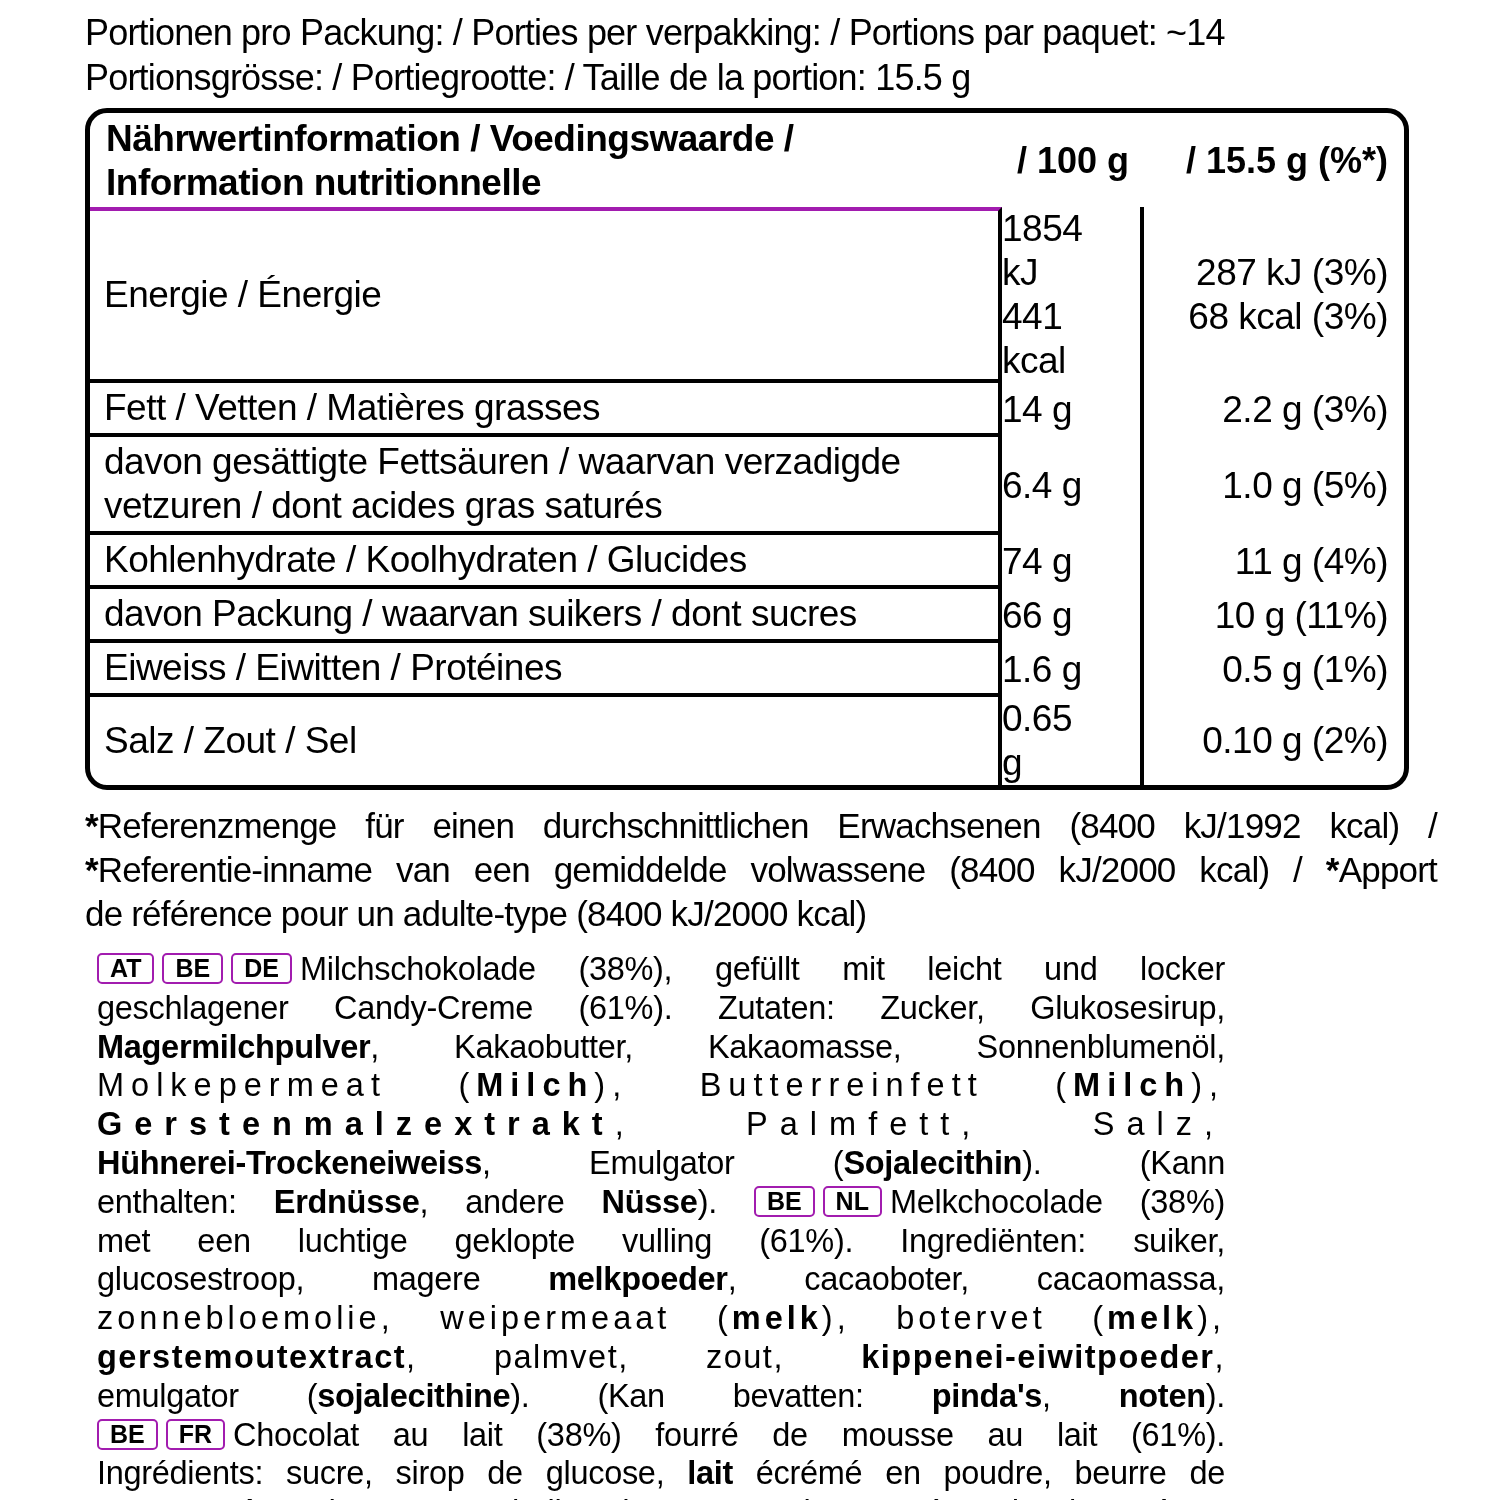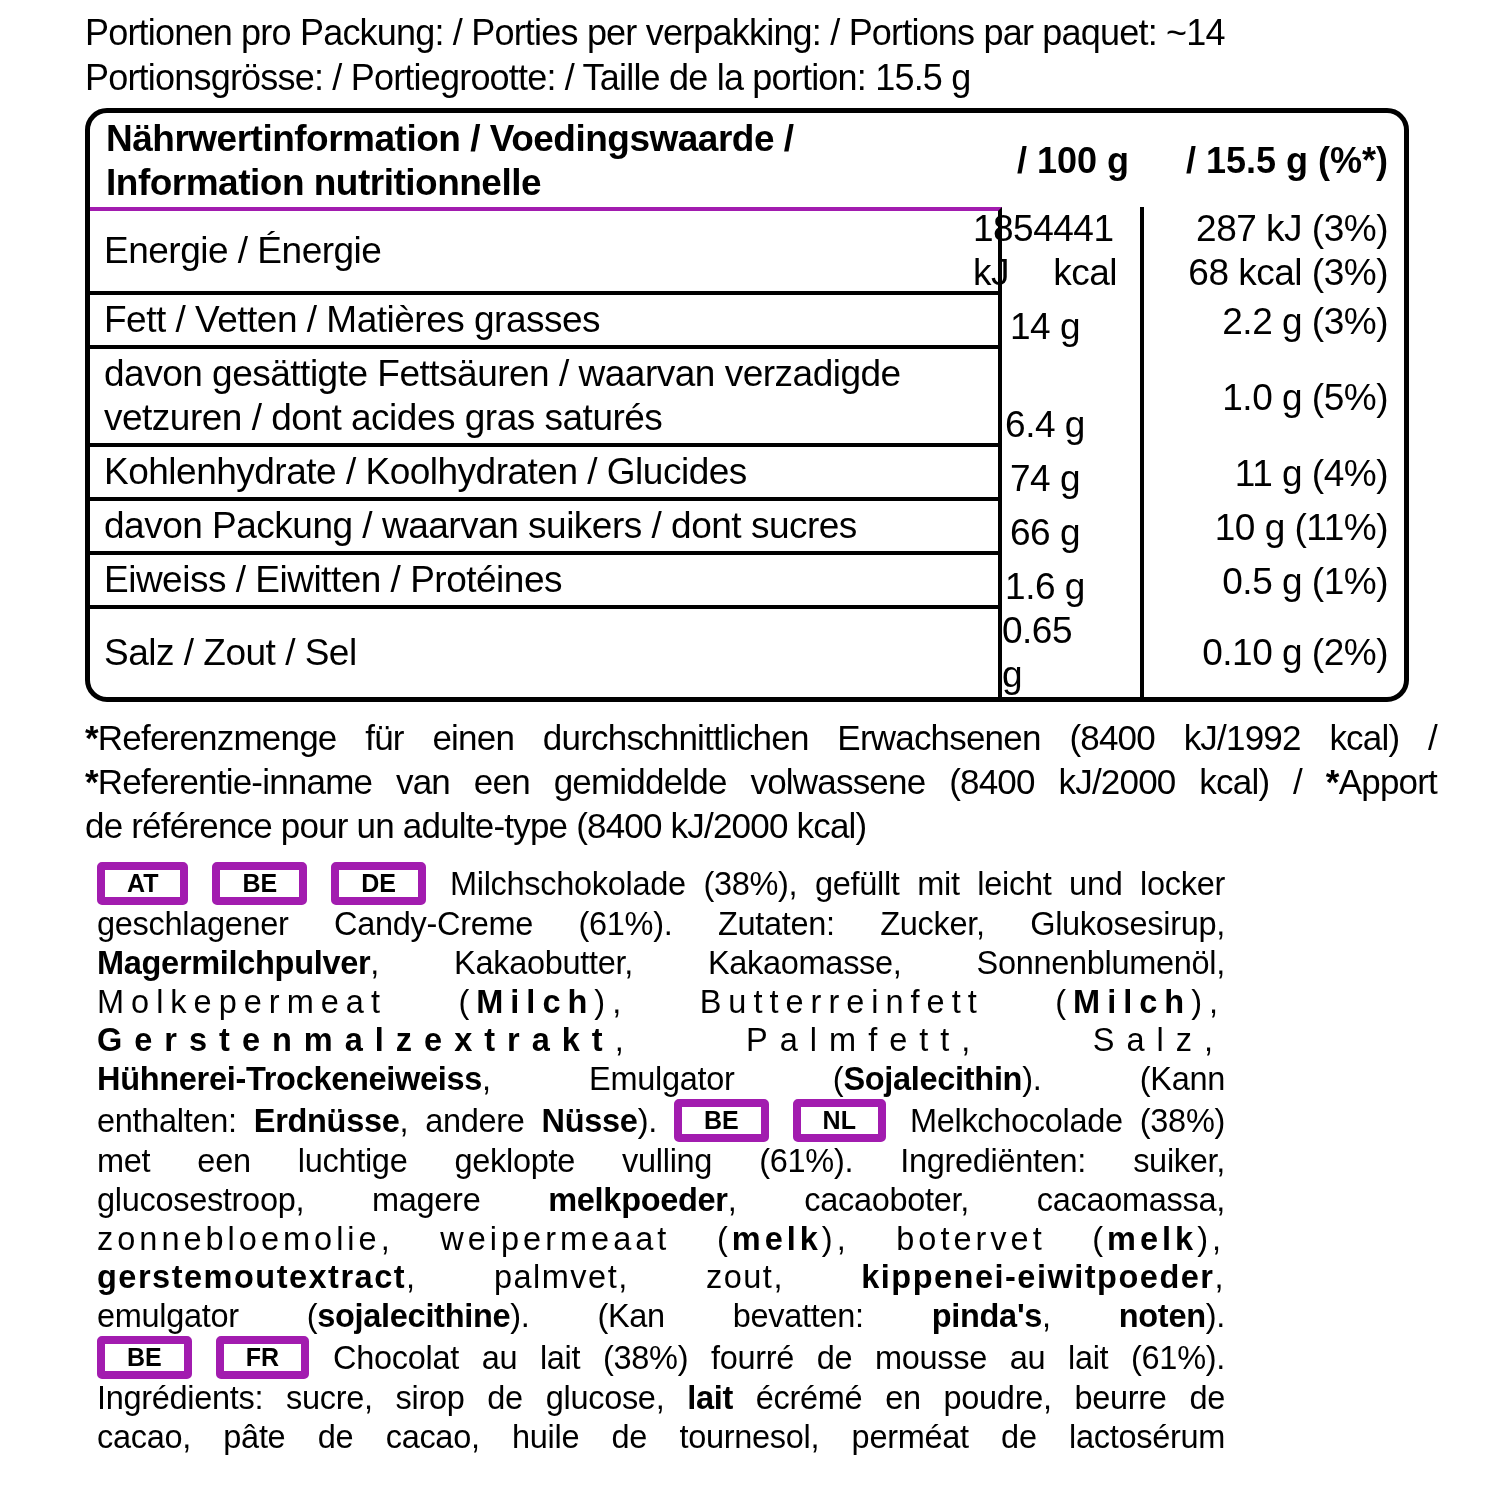--- a/index.html
+++ b/index.html
@@ -42,21 +42,21 @@
     padding: 3px 14px;
     display: flex; align-items: center;
     font-size: 37px; line-height: 44px; letter-spacing: -0.5px;
     min-height: 52px;
   }
   .c-label.row-first { border-top: 4px solid #a21caf; }
   .c-label.row-last  { border-bottom: none; min-height: 46px; }
   .c-v1 {
     box-sizing: border-box;
     border-right: 4px solid #000;
-    display: flex; flex-direction: row; justify-content: center; align-items: flex-end;
+    display: flex; flex-direction: column; justify-content: center; align-items: flex-start;
     padding-right: 52px;
     font-size: 37px; line-height: 44px; letter-spacing: -0.5px;
   }
   .c-v2 {
     display: flex; flex-direction: column; justify-content: center; align-items: flex-end;
     padding-right: 16px;
     font-size: 37px; line-height: 44px; letter-spacing: -0.5px;
     white-space: nowrap;
   }
 
@@ -64,27 +64,27 @@
   .refnote { width: 1352px; margin-top: 14px; font-size: 35px; line-height: 44px; letter-spacing: -0.8px; }
 
   
   .ingredients { width: 1128px; margin: 14px 0 0 12px; font-size: 32.5px; line-height: 38.8px; letter-spacing: -0.3px; }
 
   .rline { white-space: normal; }
   .just  { text-align: justify; text-align-last: justify; }
   .b     { font-weight: 700; }
   .tag {
     display: inline-block;
-    border: 8px solid #a21caf;
+    border: 2px solid #a21caf;
     border-radius: 5px;
     font-weight: 700;
     font-size: 25px; line-height: 27px;
-    padding: 0 22px;
+    padding: 0 11px;
     vertical-align: 3px;
-    margin-right: 24px;
+    margin-right: 8px;
     letter-spacing: 0;
   }
 </style>
 </head>
 <body>
 
 <div class="page">
 
   <div class="serving">
     <div>Portionen pro Packung: / Porties per verpakking: / Portions par paquet: ~14</div>

